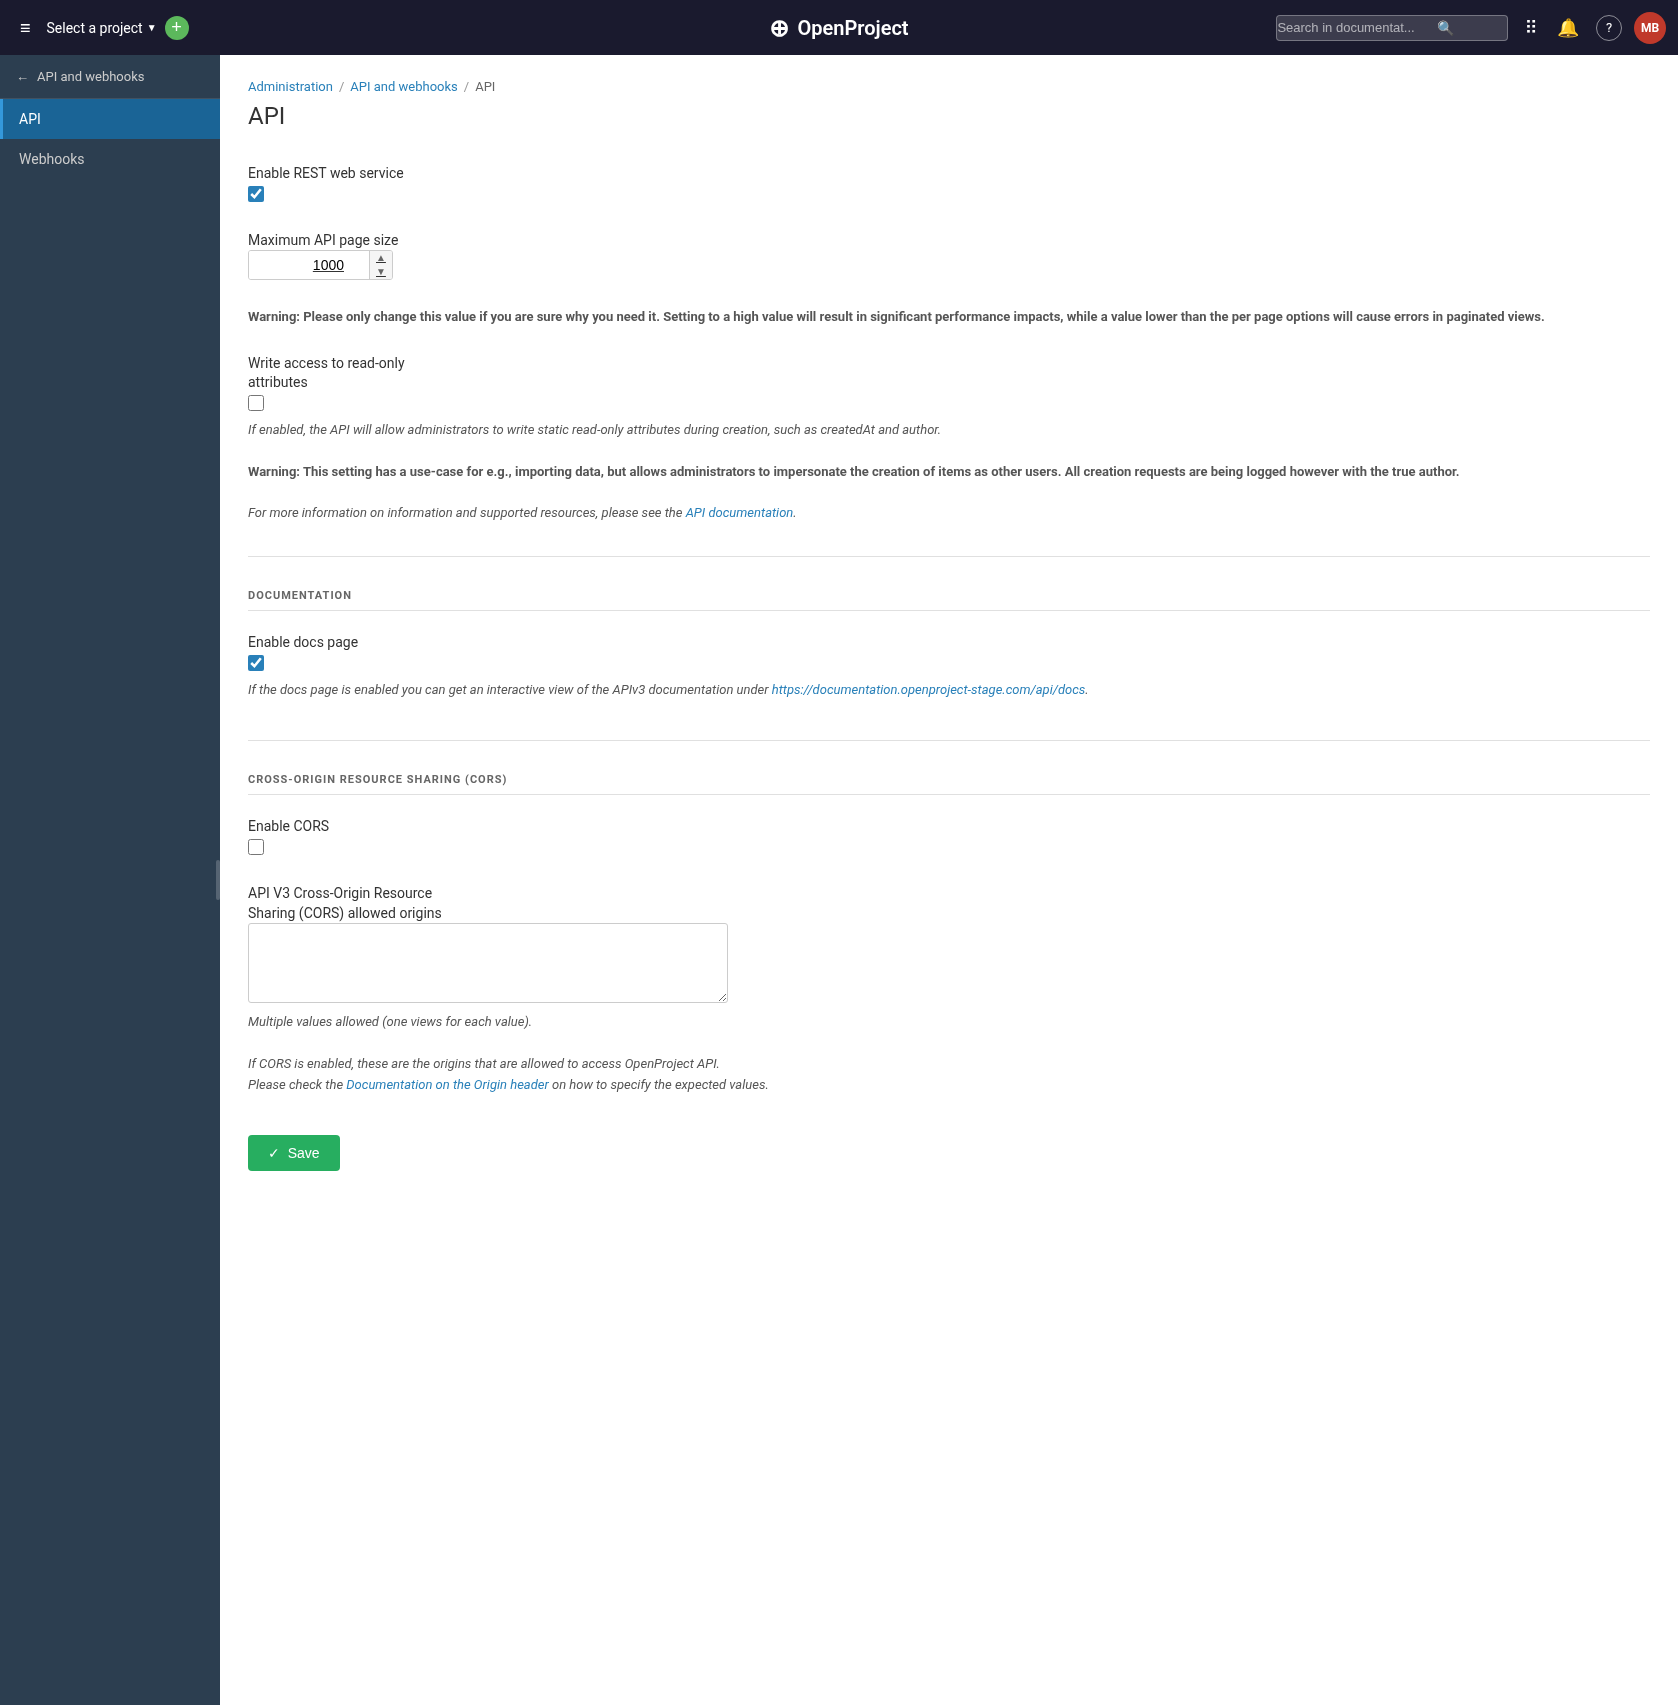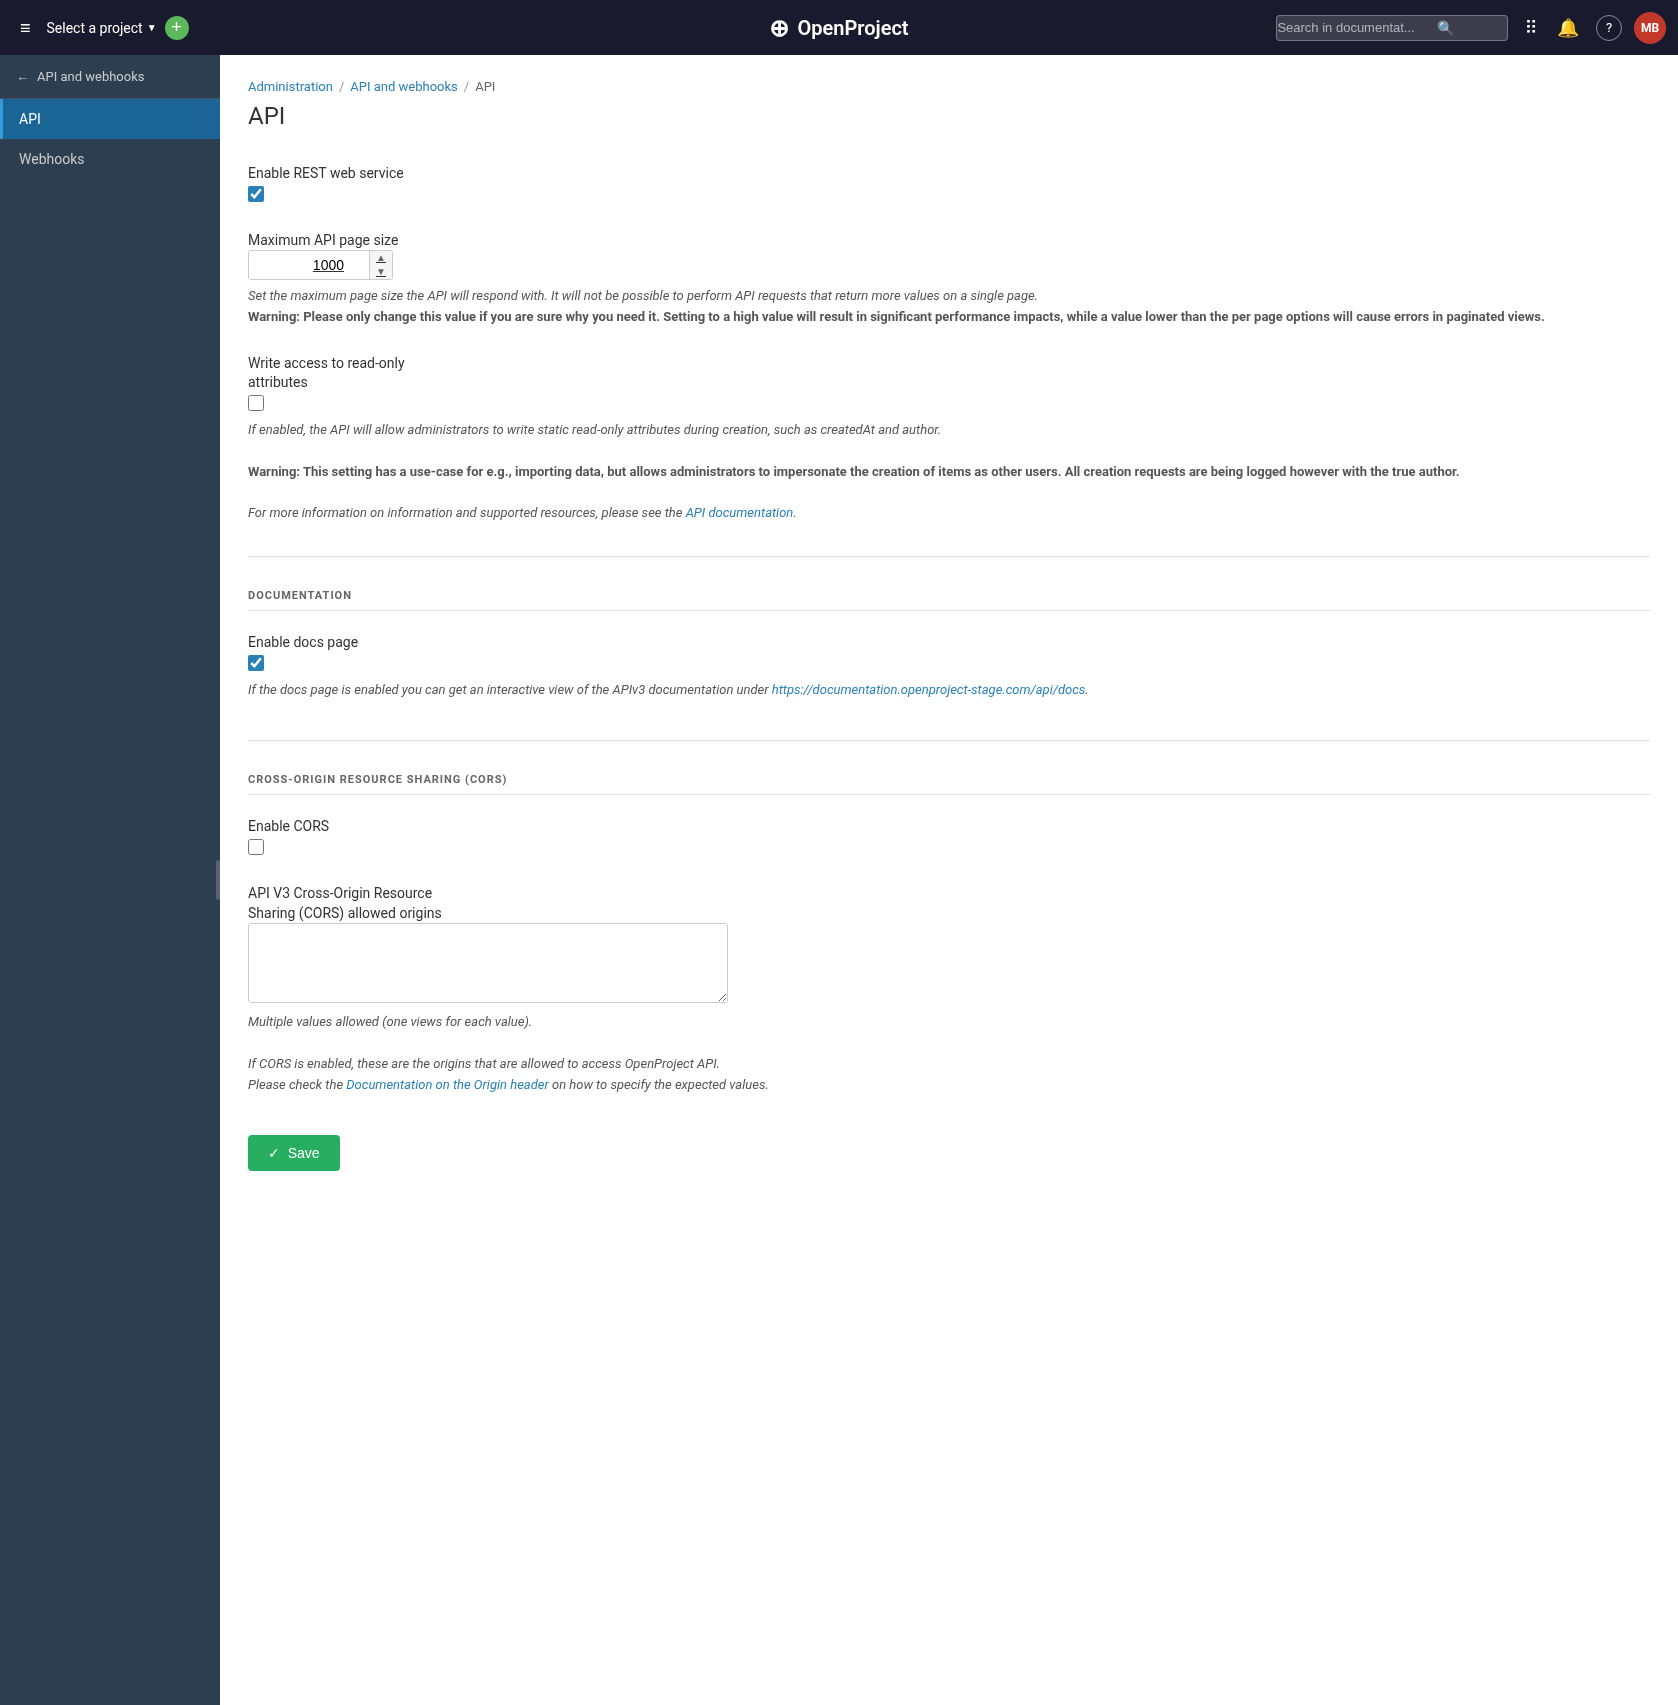--- a/index.html
+++ b/index.html
@@ -161,21 +161,21 @@
     <div class="form-label">Maximum API page size</div>
     <div class="form-control">
       <div class="number-input-wrap">
         <input type="number" class="number-input" value="1000" style="">
         <div class="number-spinners">
           <button class="spinner-btn">▲</button>
           <button class="spinner-btn">▼</button>
         </div>
       </div>
       <p class="desc-text">
-        <span>Set the maximum page size the API will respond with. It will not be possible to perform API requests that return more values on a single page.</span><br>
+        <br>
         <strong>Warning: Please only change this value if you are sure why you need it. Setting to a high value will result in significant performance impacts, while a value lower than the per page options will cause errors in paginated views.</strong>
       </p>
     </div>
   </div>
 
   <div class="form-row">
     <div class="form-label">Write access to read-only attributes</div>
     <div class="form-control">
       <input type="checkbox" class="checkbox-input" style="">
       <p class="desc-text">

